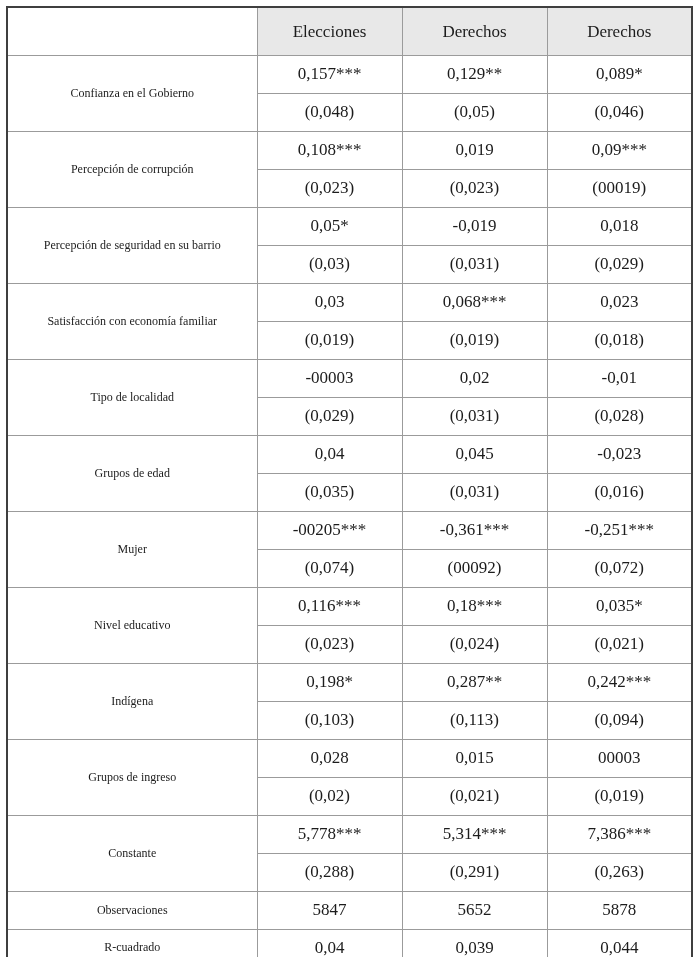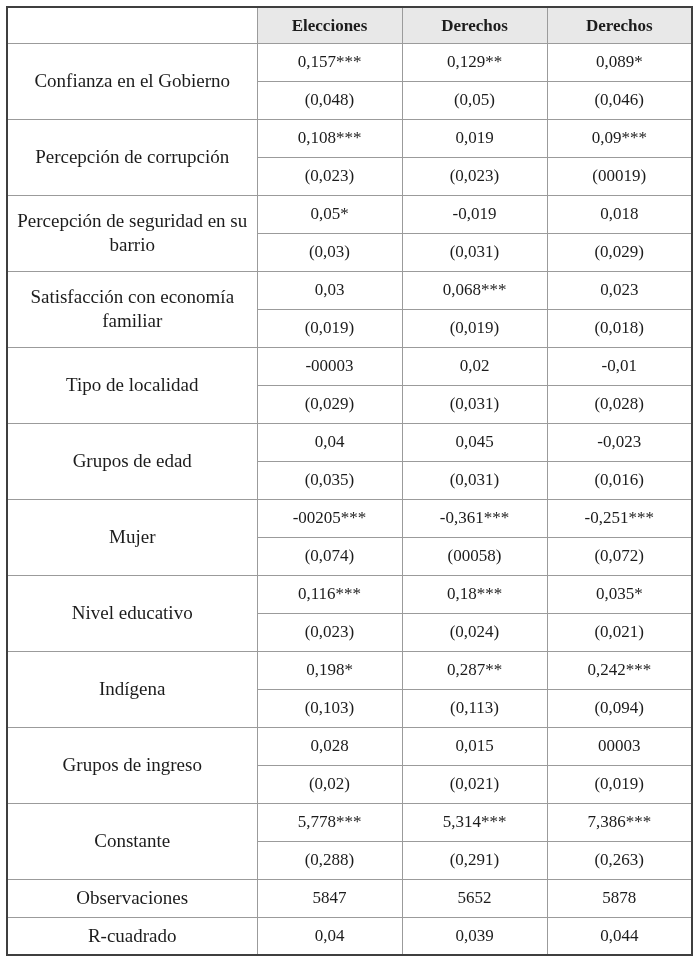--- a/index.html
+++ b/index.html
@@ -24,32 +24,32 @@
   th, td {
     border: 1px solid #9b9b9b;
     text-align: center;
     vertical-align: middle;
     font-size: 17px;
     padding: 3px 8px;
     line-height: 1.25;
   }
   thead th {
     background: #e8e8e8;
-    font-weight: bold;
-    height: 36px;
+    font-weight: normal;
+    height: 48px;
   }
   thead th.corner {
     background: #ffffff;
   }
   tbody td {
     height: 38px;
     background: #ffffff;
   }
   td.label-cell {
-    font-size: 19px;
+    font-size: 12px;
   }
 </style>
 </head>
 <body>
 
 <div class="page">
   <table class="regression">
     <colgroup>
       <col style="width:250px">
       <col style="width:145px">
@@ -132,21 +132,21 @@
           <td>(0,016)</td>
         </tr>
         <tr>
           <td class="label-cell" rowspan="2">Mujer</td>
           <td>-00205***</td>
           <td>-0,361***</td>
           <td>-0,251***</td>
         </tr>
         <tr>
           <td>(0,074)</td>
-          <td>(00058)</td>
+          <td>(00092)</td>
           <td>(0,072)</td>
         </tr>
         <tr>
           <td class="label-cell" rowspan="2">Nivel educativo</td>
           <td>0,116***</td>
           <td>0,18***</td>
           <td>0,035*</td>
         </tr>
         <tr>
           <td>(0,023)</td>

